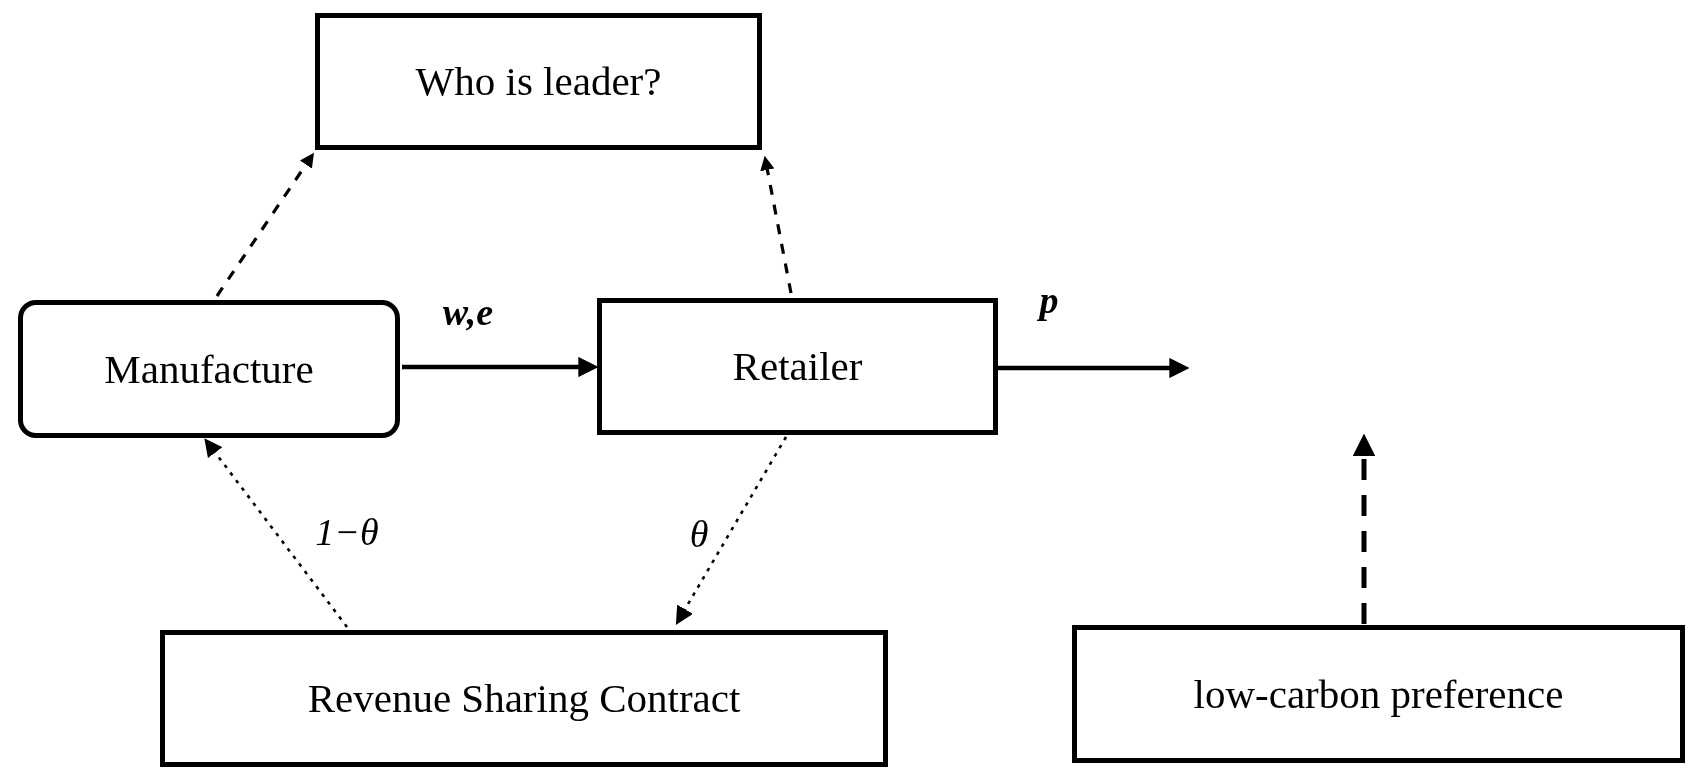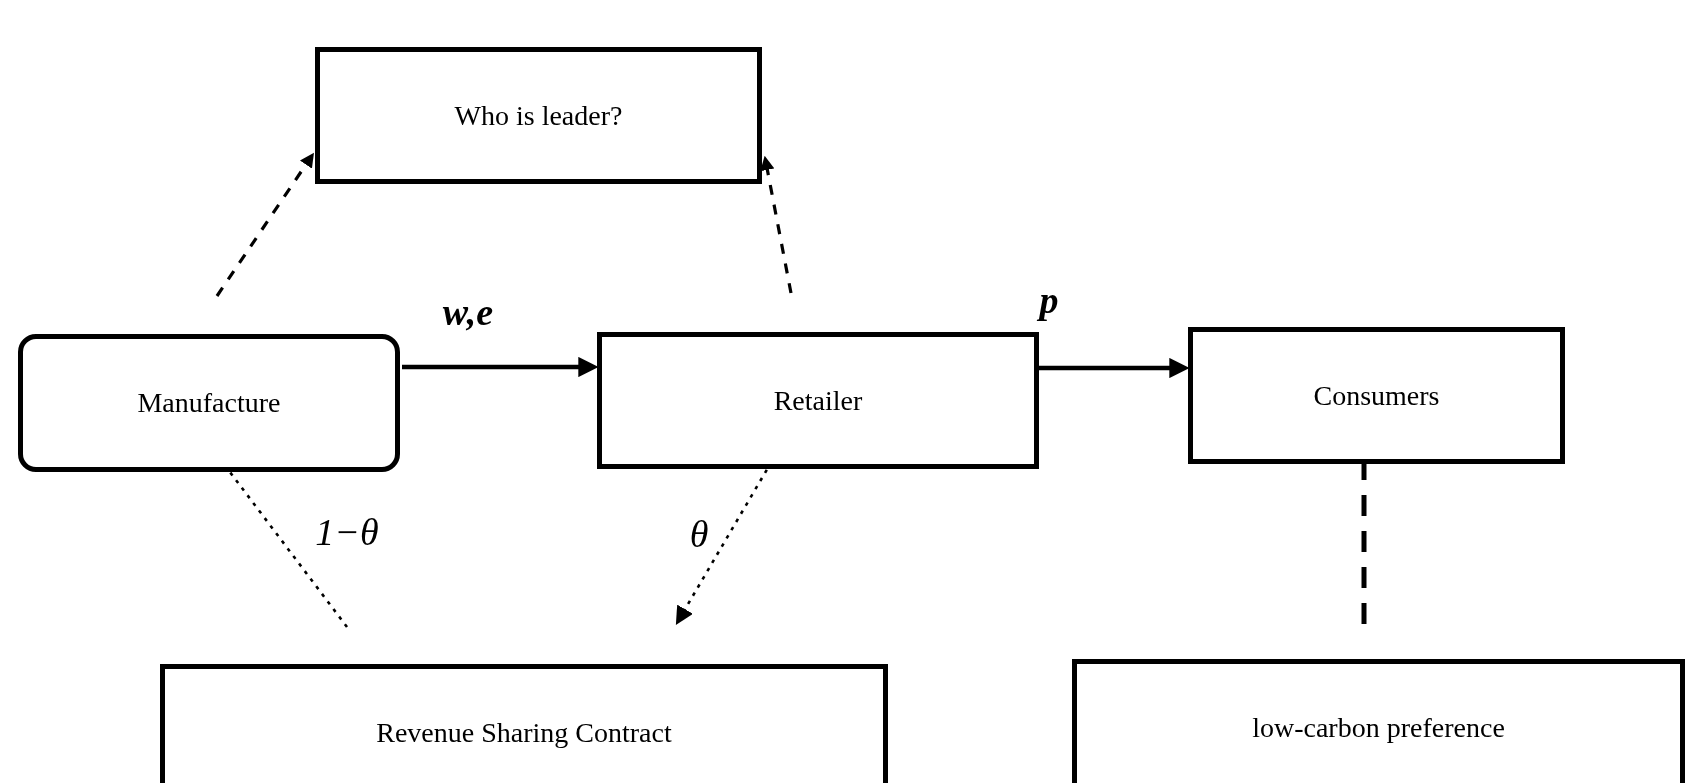--- a/index.html
+++ b/index.html
@@ -23,28 +23,27 @@
   }
   .node {
     position: absolute;
     border: 5px solid #000000;
     background: #ffffff;
     display: flex;
     align-items: center;
     justify-content: center;
     box-sizing: border-box;
     color: #000000;
-    font-size: 28px;
+    font-size: 41px;
     line-height: 1;
     white-space: nowrap;
-    margin-top: 34px;
   }
   .node-who-is-leader        { left: 315px;  top: 13px;  width: 447px; height: 137px; }
   .node-manufacture          { left: 18px;   top: 300px; width: 382px; height: 138px; border-radius: 18px; }
-  .node-retailer             { left: 597px;  top: 298px; width: 442px; height: 137px; }
+  .node-retailer             { left: 597px;  top: 298px; width: 401px; height: 137px; }
   .node-consumers            { left: 1188px; top: 293px; width: 377px; height: 137px; }
   .node-revenue-contract     { left: 160px;  top: 630px; width: 728px; height: 137px; }
   .node-low-carbon           { left: 1072px; top: 625px; width: 613px; height: 138px; }
   .edge-label {
     font-style: italic;
     font-size: 38px;
     fill: #000000;
   }
   .edge-label-bold {
     font-weight: bold;
@@ -90,23 +89,20 @@
   </div>
 
   <div class="node node-manufacture">
     <span>Manufacture</span>
   </div>
 
   <div class="node node-retailer">
     <span>Retailer</span>
   </div>
 
-  <div class="node node-consumers">
-    <span>Consumers</span>
-  </div>
 
   <div class="node node-revenue-contract">
     <span>Revenue Sharing Contract</span>
   </div>
 
   <div class="node node-low-carbon">
     <span>low-carbon preference</span>
   </div>
 
 </div>

